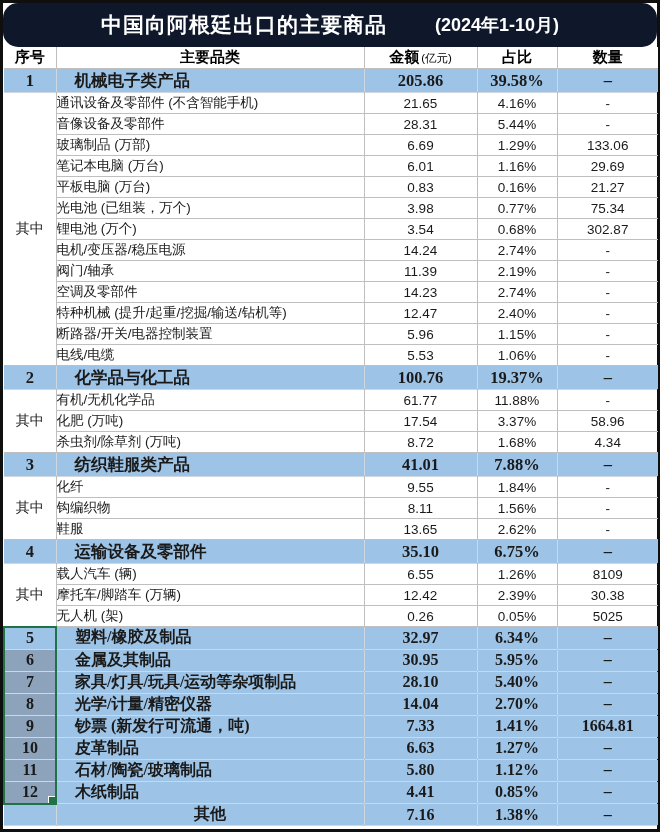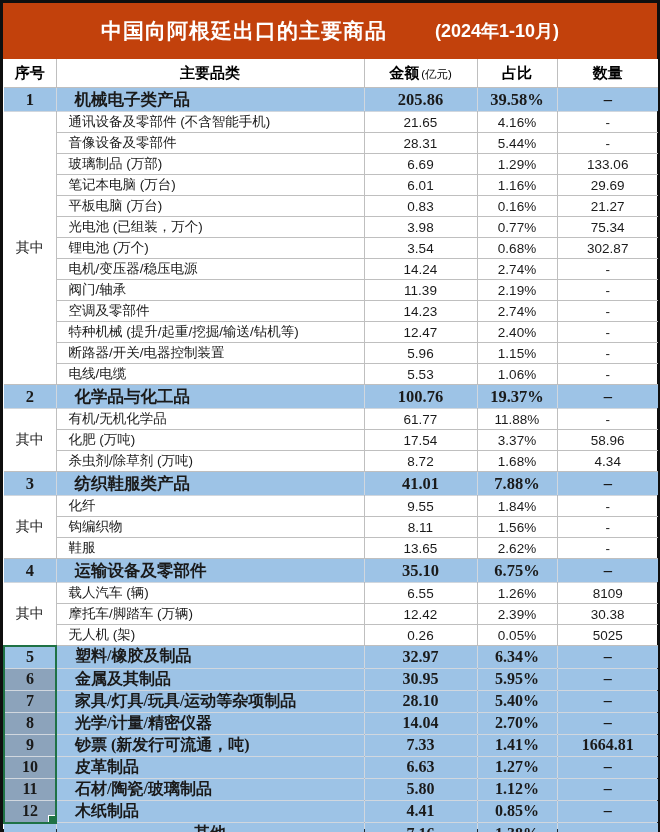--- a/index.html
+++ b/index.html
@@ -2,35 +2,36 @@
 <html><head>
 <meta charset="utf-8">
 <style>
   html,body{margin:0;padding:0;background:#fff;}
   .wrap{
     width:660px;height:832px;box-sizing:border-box;
     border:3px solid #0f0f0f;background:#fff;position:relative;
     font-family:"Liberation Sans",sans-serif;color:#1a1a1a;
   }
   .titlebar{
-    height:56px;background:#c2410c;color:#fff;
+    height:44px;background:#0f172a;color:#fff;
     display:flex;align-items:center;justify-content:center;gap:8px;
     font-weight:bold;
+    border-radius:15px;
   }
   .titlebar .main{font-size:21px;letter-spacing:1px;}
   .titlebar .period{font-size:18px;margin-left:40px;}
   table{border-collapse:collapse;width:654px;height:770px;table-layout:fixed;}
   th,td{border:1px solid #BFBFBF;padding:0;overflow:hidden;white-space:nowrap;}
   tr>*:first-child{border-left:none;}
   tr>*:last-child{border-right:none;}
-  thead th{height:28px;font-size:15px;background:#fff;border-top:none;color:#000;}
+  thead th{height:21px;font-size:15px;background:#fff;border-top:none;color:#000;}
   thead th .unit{font-size:11.5px;margin-left:2px;font-weight:normal;}
   
   .r-sub td{height:20px;font-size:13.5px;text-align:center;}
-  .r-sub td.name{text-align:left;padding-left:12px;}
+  .r-sub td.name{text-align:left;padding-left:0;}
   td.zhong{background:#fff;font-size:14px;text-align:center;font-weight:normal;
            font-family:"Liberation Sans",sans-serif;margin-top:44px;}
   
   .r-main td,.r-item td,.r-other td{
     background:#9DC3E6;font-weight:bold;text-align:center;
     font-family:"Liberation Serif",serif;
     border-color:rgba(90,110,135,.28);
   }
   .r-main td{height:23px;font-size:16.5px;}
   .r-item td{height:21px;font-size:16px;}

